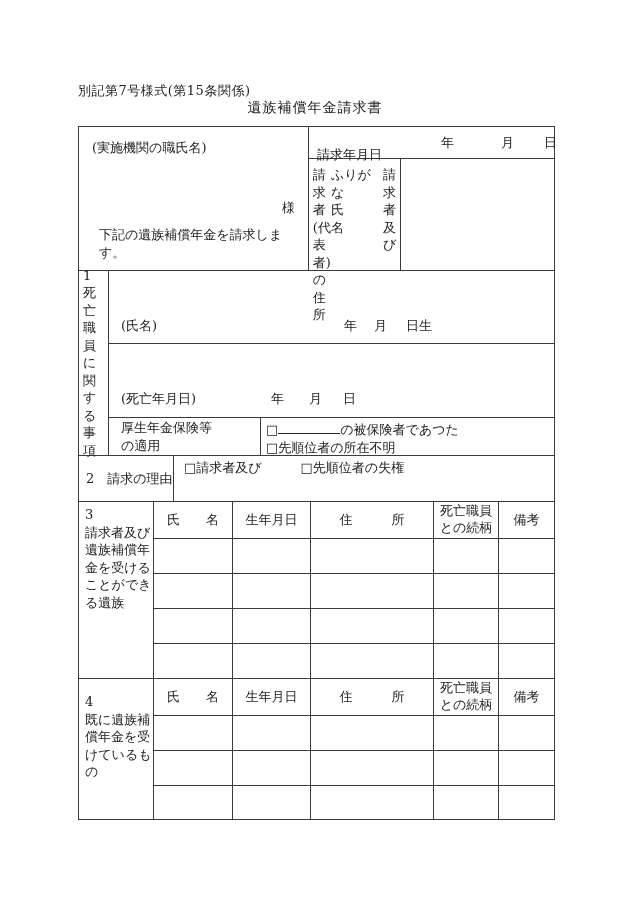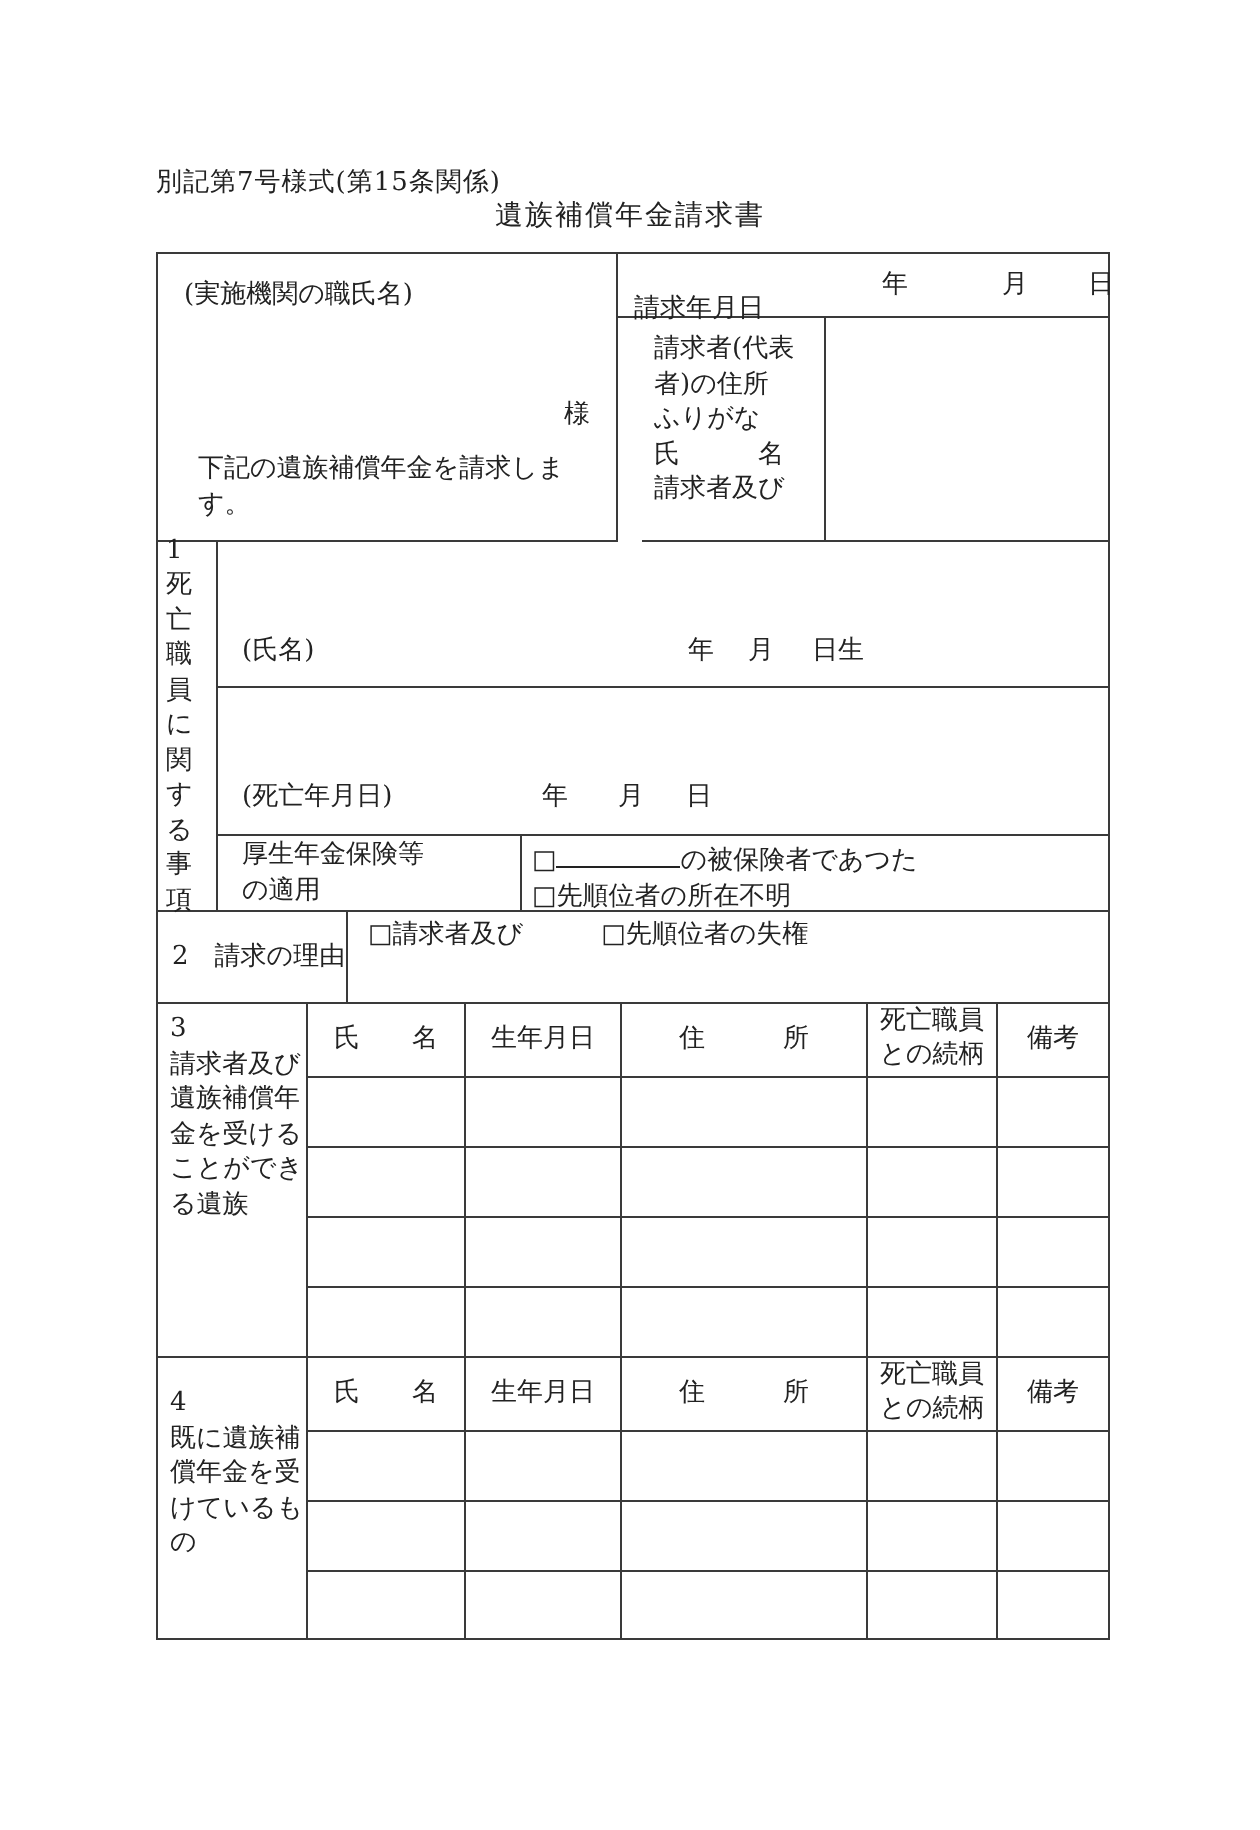--- a/index.html
+++ b/index.html
@@ -22,21 +22,21 @@
   .vcent{display:flex;align-items:center;}
   .tok{position:absolute;top:50%;transform:translateY(-50%);}
 
   
   .a1{left:0;top:0;width:230px;height:144px;}
   .a1-agency{position:absolute;left:13px;top:12px;}
   .a1-sama{position:absolute;right:13px;top:72px;}
   .a1-statement{position:absolute;left:20px;top:99px;}
   .a2a{left:230px;top:0;width:245px;height:32px;}
   .a2a-label{position:absolute;left:8px;top:50%;transform:translateY(-50%);margin-top:12px;}
-  .a2b-label{left:242px;top:32px;width:92px;height:112px;display:flex;flex-direction:column;justify-content:flex-start;padding:7px 6px;}
+  .a2b-label{left:230px;top:32px;width:92px;height:112px;display:flex;justify-content:center;padding:7px 6px;}
   .a2b-value{left:322px;top:32px;width:153px;height:112px;}
 
   
   .s1-col{left:0;top:144px;width:30px;height:185px;padding:2px 2px;}
   .s1-col-inner{width:100%;text-align:left;padding-left:2px;}
   .s1r{left:30px;width:445px;}
   .s1r1{top:144px;height:37px;}
   .s1r2{top:181px;height:36px;}
   .s1r3{top:217px;height:37px;}
   .s1r4{top:254px;height:37px;}

